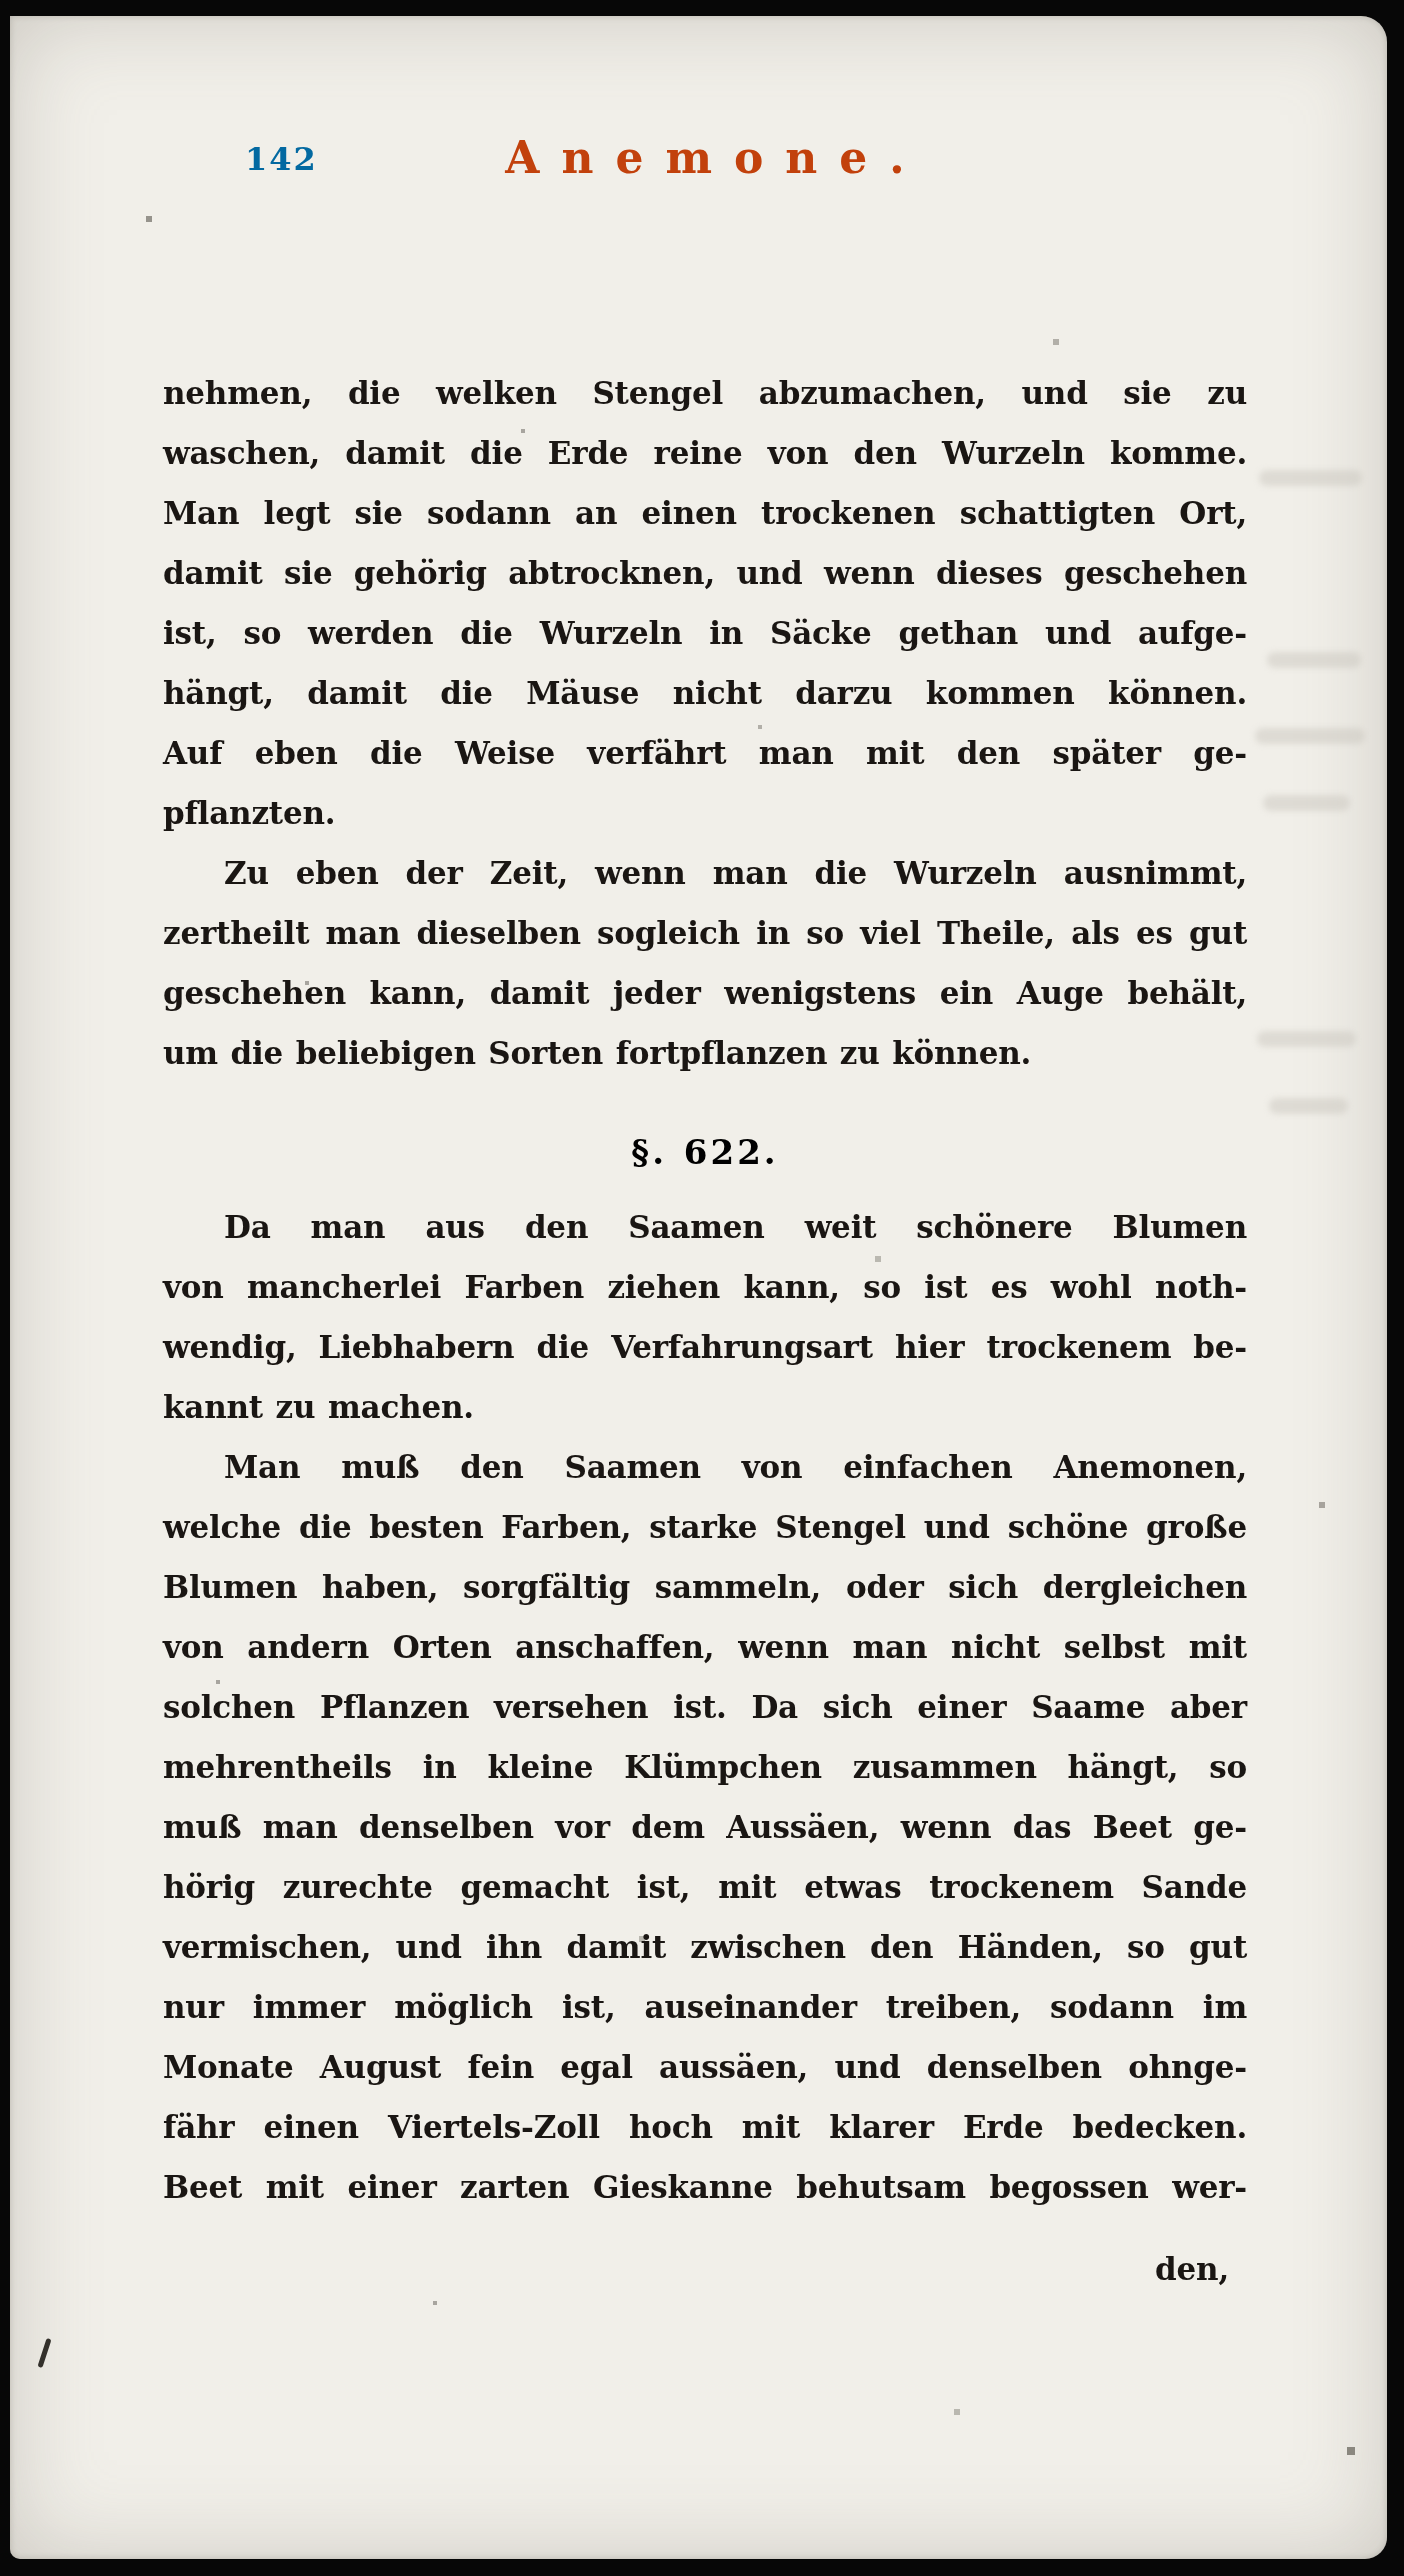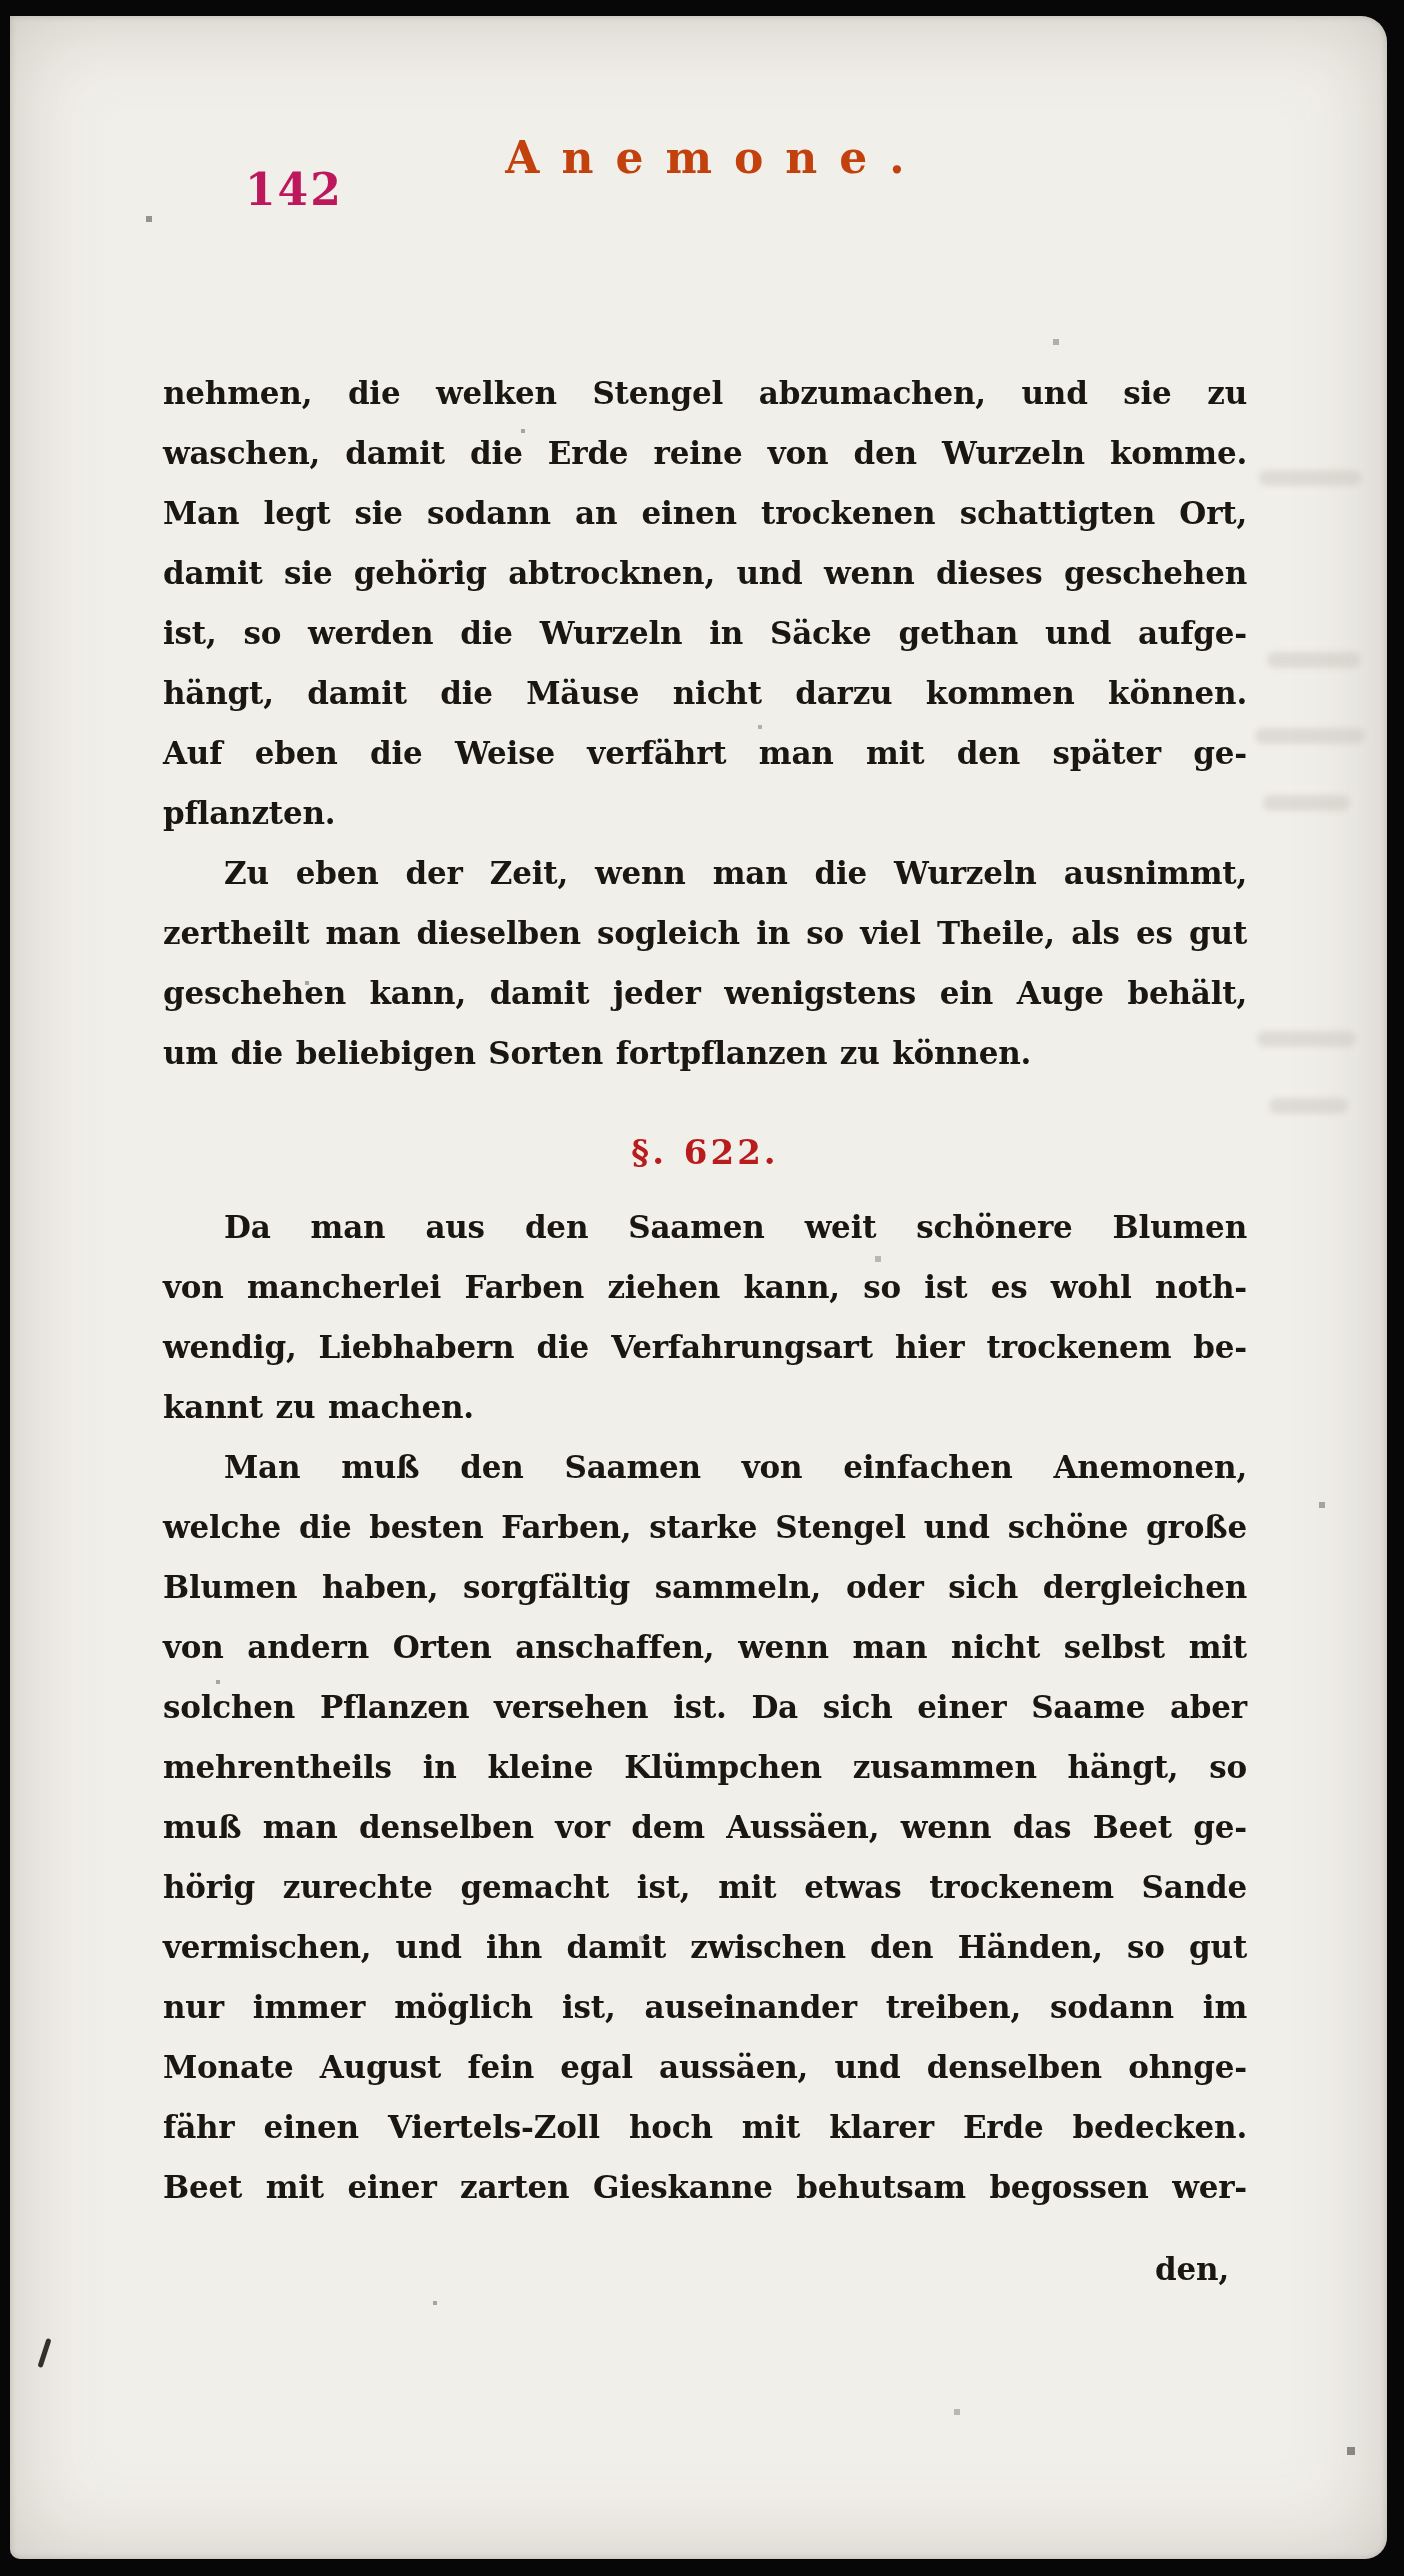--- a/index.html
+++ b/index.html
@@ -12,22 +12,22 @@
   }
   .paper{
     position:absolute;
     left:10px;top:16px;
     width:1377px;height:2543px;
     background:#f1efe9;
     border-radius:0 26px 22px 10px;
     box-shadow:inset 0 0 89px rgba(110,104,92,.28), inset 0 0 6px rgba(80,75,65,.25);
   }
   .pnum{
-    position:absolute;left:235px;top:148px;
-    font-size:44px;font-weight:bold;color:#be185d;
+    position:absolute;left:235px;top:124px;
+    font-size:32px;font-weight:bold;color:#0369a1;
     letter-spacing:2px;
   }
   .rhead{
     position:absolute;left:153px;top:116px;width:1084px;
     text-align:center;
     font-size:44px;font-weight:bold;color:#c2410c;
     letter-spacing:22px;text-indent:22px;
   }
   .bodycol{
     position:absolute;left:153px;top:347px;width:1084px;
@@ -41,21 +41,21 @@
     white-space:nowrap;
     text-align:justify;
     text-align-last:justify;
   }
   .line.endpara{text-align-last:left;}
   .line.indent{padding-left:61px;}
   .sechead{
     margin-top:47px;height:45px;line-height:45px;
     margin-bottom:22px;
     text-align:center;
-    font-size:34px;font-weight:bold;color:#b91c1c;
+    font-size:34px;font-weight:bold;color:#000000;
     letter-spacing:3px;
   }
   .catchword{
     margin-top:28px;height:49px;line-height:49px;
     text-align:right;padding-right:18px;
     font-size:31px;font-weight:bold;color:#1a1613;
   }
   .penmark{
     position:absolute;left:32px;top:2322px;
     width:5px;height:30px;border-radius:3px;

